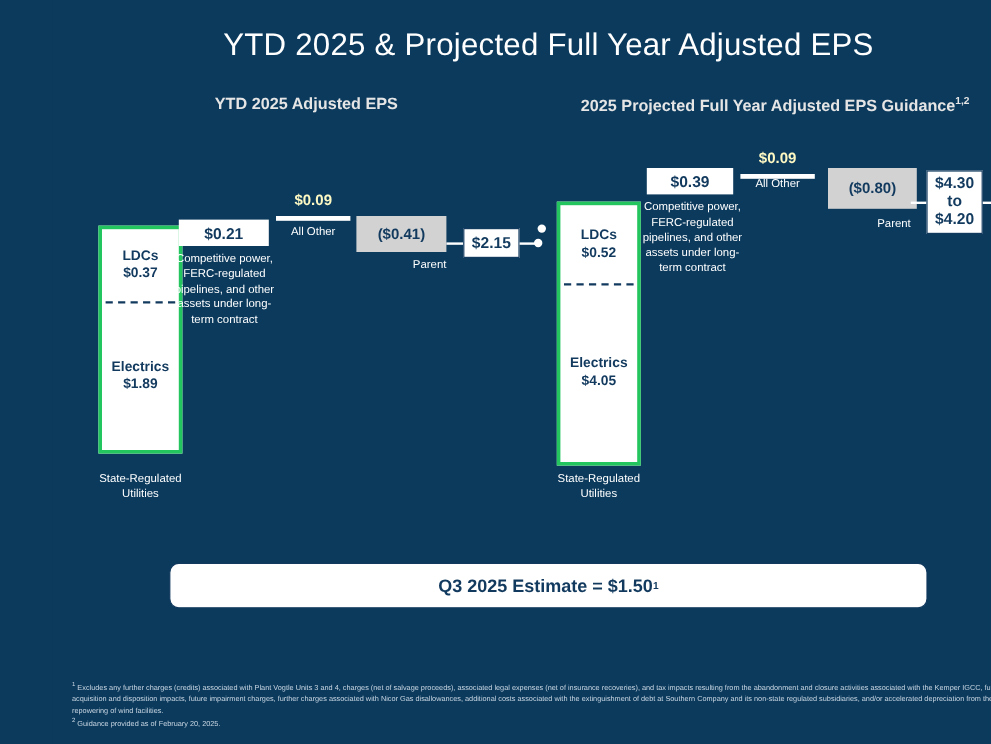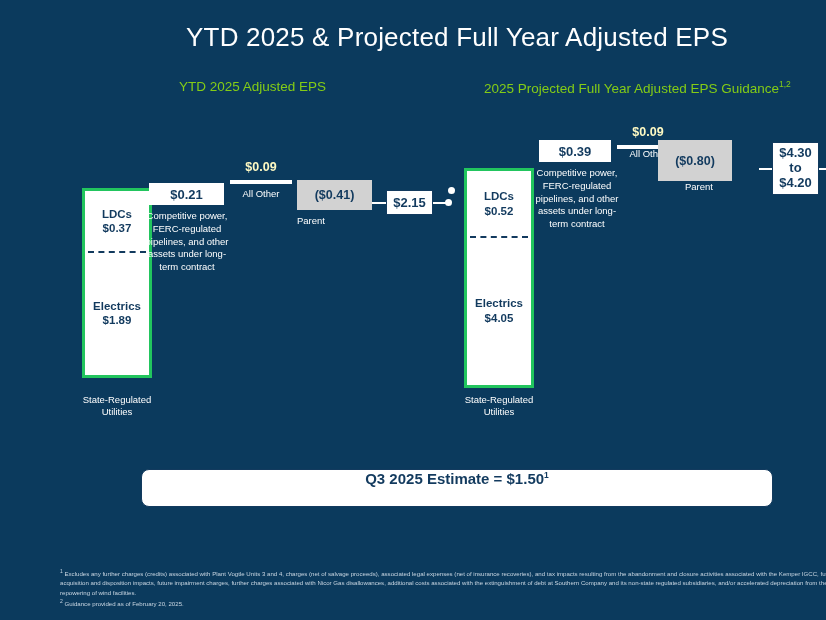--- a/index.html
+++ b/index.html
@@ -23,22 +23,22 @@
   #slide-title {
     left: 0; top: 22px; width: 826px;
     text-align: center;
     font-size: 26px;
     font-weight: 400;
     letter-spacing: .2px;
     color: #ffffff;
   }
   .section-header {
     font-size: 13.5px;
-    font-weight: 400;
-    color: #84cc16;
+    font-weight: 700;
+    color: #e5e5e5;
     white-space: nowrap;
     text-align: center;
   }
   #header-left  { left: 135px; top: 79px; }
   #header-right { left: 440px; top: 79px; }
   .sup { font-size: 8.5px; vertical-align: super; }
 
   
   .stack-bar {
     background: #ffffff;
@@ -107,21 +107,21 @@
     font-size: 12.5px;
     font-weight: bold;
     display: flex;
     align-items: center;
     justify-content: center;
     box-sizing: border-box;
   }
   .gray-caption {
     font-size: 9.5px;
     color: #ffffff;
-    text-align: left;
+    text-align: right;
     white-space: nowrap;
   }
 
   
   .desc {
     font-size: 9.5px;
     color: #ffffff;
     text-align: center;
     line-height: 1.35;
   }
@@ -135,20 +135,21 @@
   }
 
   
   #estimate-banner {
     left: 97px; top: 469px;
     width: 632px; height: 38px;
     background: #ffffff;
     border: 1px solid #123a5e;
     border-radius: 8px;
     display: flex;
+    align-items: center;
     justify-content: center;
     color: #123a5e;
     font-size: 15px;
     font-weight: bold;
     box-sizing: border-box;
   }
 
   
   #footnotes {
     left: 16px; top: 568px; width: 794px;
@@ -222,21 +223,21 @@
     <div>Utilities</div>
   </div>
 
   <div class="abs value-chip" style="left:495px; top:140px; width:72px; height:22px;">$0.39</div>
   <div class="abs desc" style="left:491px; top:167px; width:84px;">Competitive power, FERC-regulated pipelines, and other assets under long-term contract</div>
 
   <div class="abs above-value" style="left:573px; top:125px; width:62px;">$0.09</div>
   <div class="abs thin-bar" style="left:573px; top:145px; width:62px; height:4px;"></div>
   <div class="abs thin-label" style="left:573px; top:148px; width:62px;">All Other</div>
 
-  <div class="abs gray-box" style="left:614px; top:140px; width:74px; height:41px;">($0.80)</div>
+  <div class="abs gray-box" style="left:646px; top:140px; width:74px; height:34px;">($0.80)</div>
   <div class="abs gray-caption" style="left:641px; top:181px; width:74px;">Parent</div>
 
   <div class="abs conn-line" style="left:715px; top:168px; width:14px;"></div>
   <div class="abs value-chip chip-outline" style="left:728px; top:142px; width:47px; height:53px; flex-direction:column; line-height:1.15;">
     <span>$4.30</span>
     <span>to</span>
     <span>$4.20</span>
   </div>
   <div class="abs conn-line" style="left:775px; top:168px; width:22px;"></div>
   <div class="abs conn-dot" style="left:793px; top:165px;"></div>

